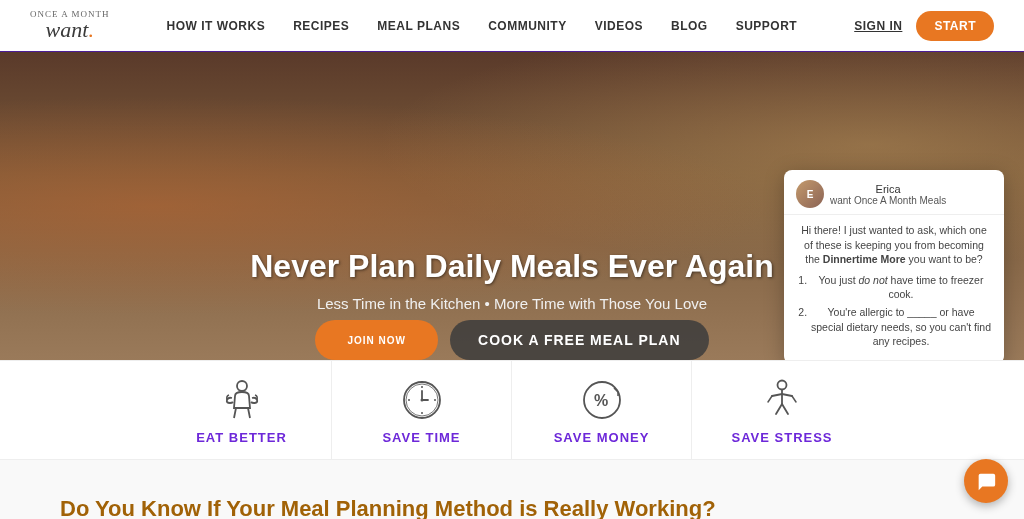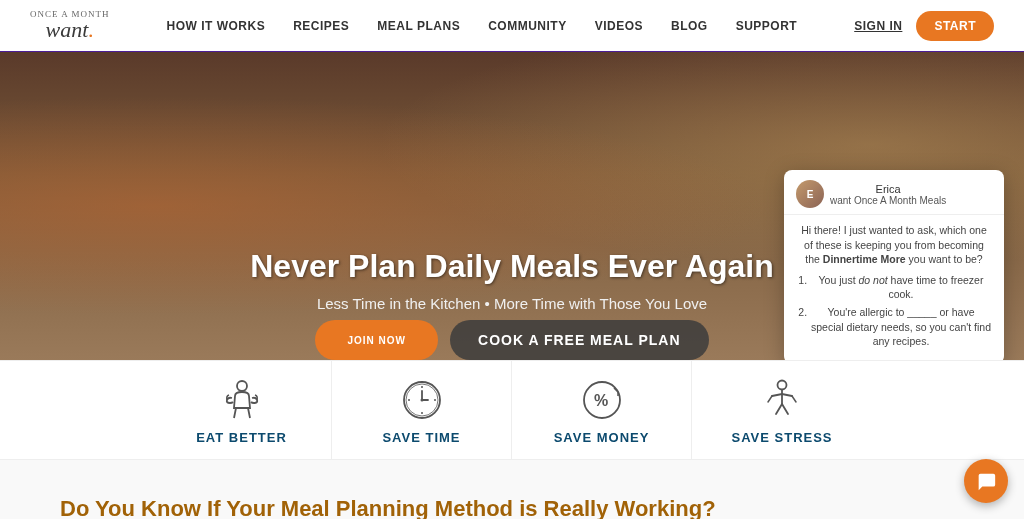--- a/index.html
+++ b/index.html
@@ -222,21 +222,21 @@
       width: 48px;
       height: 48px;
       display: flex;
       align-items: center;
       justify-content: center;
     }
     .feature-label {
       font-size: 13px;
       font-weight: 700;
       text-transform: uppercase;
-      color: #0c4a6e;
+      color: #6d28d9;
       letter-spacing: 1px;
       font-family: Arial, sans-serif;
     }
 
     
     .bottom-section {
       padding: 20px 60px;
       background: #f9f9f9;
       height: 97px;
       display: flex;

